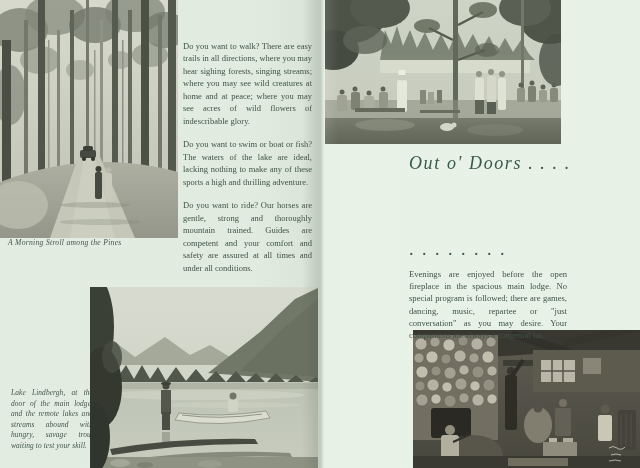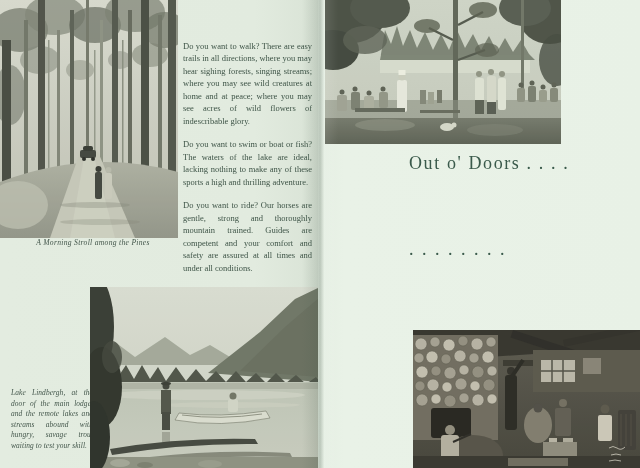--- a/index.html
+++ b/index.html
@@ -6,29 +6,29 @@
   .sheet{position:relative;width:640px;height:468px;overflow:hidden;
          font-family:"Liberation Serif", serif;}
   .page-left{position:absolute;left:0;top:0;width:318px;height:468px;
     background:linear-gradient(90deg,#e3ece0 0%,#e2ebdf 80%,#d9e3d6 100%);}
   .page-right{position:absolute;left:318px;top:0;width:322px;height:468px;
     background:linear-gradient(90deg,#e4eee2 0%,#e9f2e7 8%,#e8f1e6 100%);}
   .fold{position:absolute;left:302px;top:0;width:36px;height:468px;pointer-events:none;
     background:linear-gradient(90deg,rgba(70,90,75,0) 0%,rgba(70,90,75,0.16) 42%,rgba(40,60,45,0.22) 50%,rgba(255,255,255,0.10) 62%,rgba(70,90,75,0) 100%);}
   .photo{position:absolute;display:block;}
   .caption{position:absolute;font-style:italic;color:#43564b;}
-  .caption-stroll{left:8px;top:238px;width:170px;text-align:center;
+  .caption-stroll{left:8px;top:238px;width:170px;text-align:left;
     font-size:7.6px;letter-spacing:0.3px;}
   .caption-lake{left:11px;top:388px;width:82px;text-align:justify;
     font-size:7.4px;line-height:1.42;letter-spacing:0.1px;}
   .col-left{position:absolute;left:183px;top:40px;width:129px;color:#3e5447;
     font-size:8.5px;line-height:1.47;text-align:justify;}
   .col-left p{margin:0 0 11px 0;}
   .h-out{position:absolute;left:409px;top:153px;width:175px;color:#3a5a4b;
-    font-size:18px;letter-spacing:1.6px;white-space:nowrap;}
+    font-size:18px;letter-spacing:1.6px;white-space:nowrap;font-style:italic;}
   .p-out{position:absolute;left:409px;top:184px;width:158px;color:#3e5447;
     font-size:8.6px;line-height:1.42;text-align:justify;}
   .h-in{position:absolute;left:409px;top:239px;width:158px;color:#3a5a4b;
     font-size:18px;display:flex;justify-content:space-between;align-items:baseline;}
   .h-in .dots{letter-spacing:2px;}
   .h-in .word{letter-spacing:2.4px;}
   .p-in{position:absolute;left:409px;top:268px;width:158px;color:#3e5447;
     font-size:8.6px;line-height:1.42;text-align:justify;}
   svg{display:block;}
 </style>
@@ -294,15 +294,16 @@
         <path d="M196,131 q6,-2 12,0"></path>
       </g>
       <rect x="0" y="0" width="227" height="138" fill="#e7f1e5" opacity=".06"></rect>
     </svg>
   </div>
 
   <div class="h-out">Out o' Doors . . . .</div>
   <div class="h-in">
     <span class="dots">. . . . . . . .</span>
   </div>
+  <div class="p-in">Evenings are enjoyed before the open fireplace in the spacious main lodge. No special program is followed; there are games, dancing, music, repartee or "just conversation" as you may desire. Your companions are always a congenial lot.</div>
 
   <div class="fold"></div>
 </div>
 
 </body></html>

